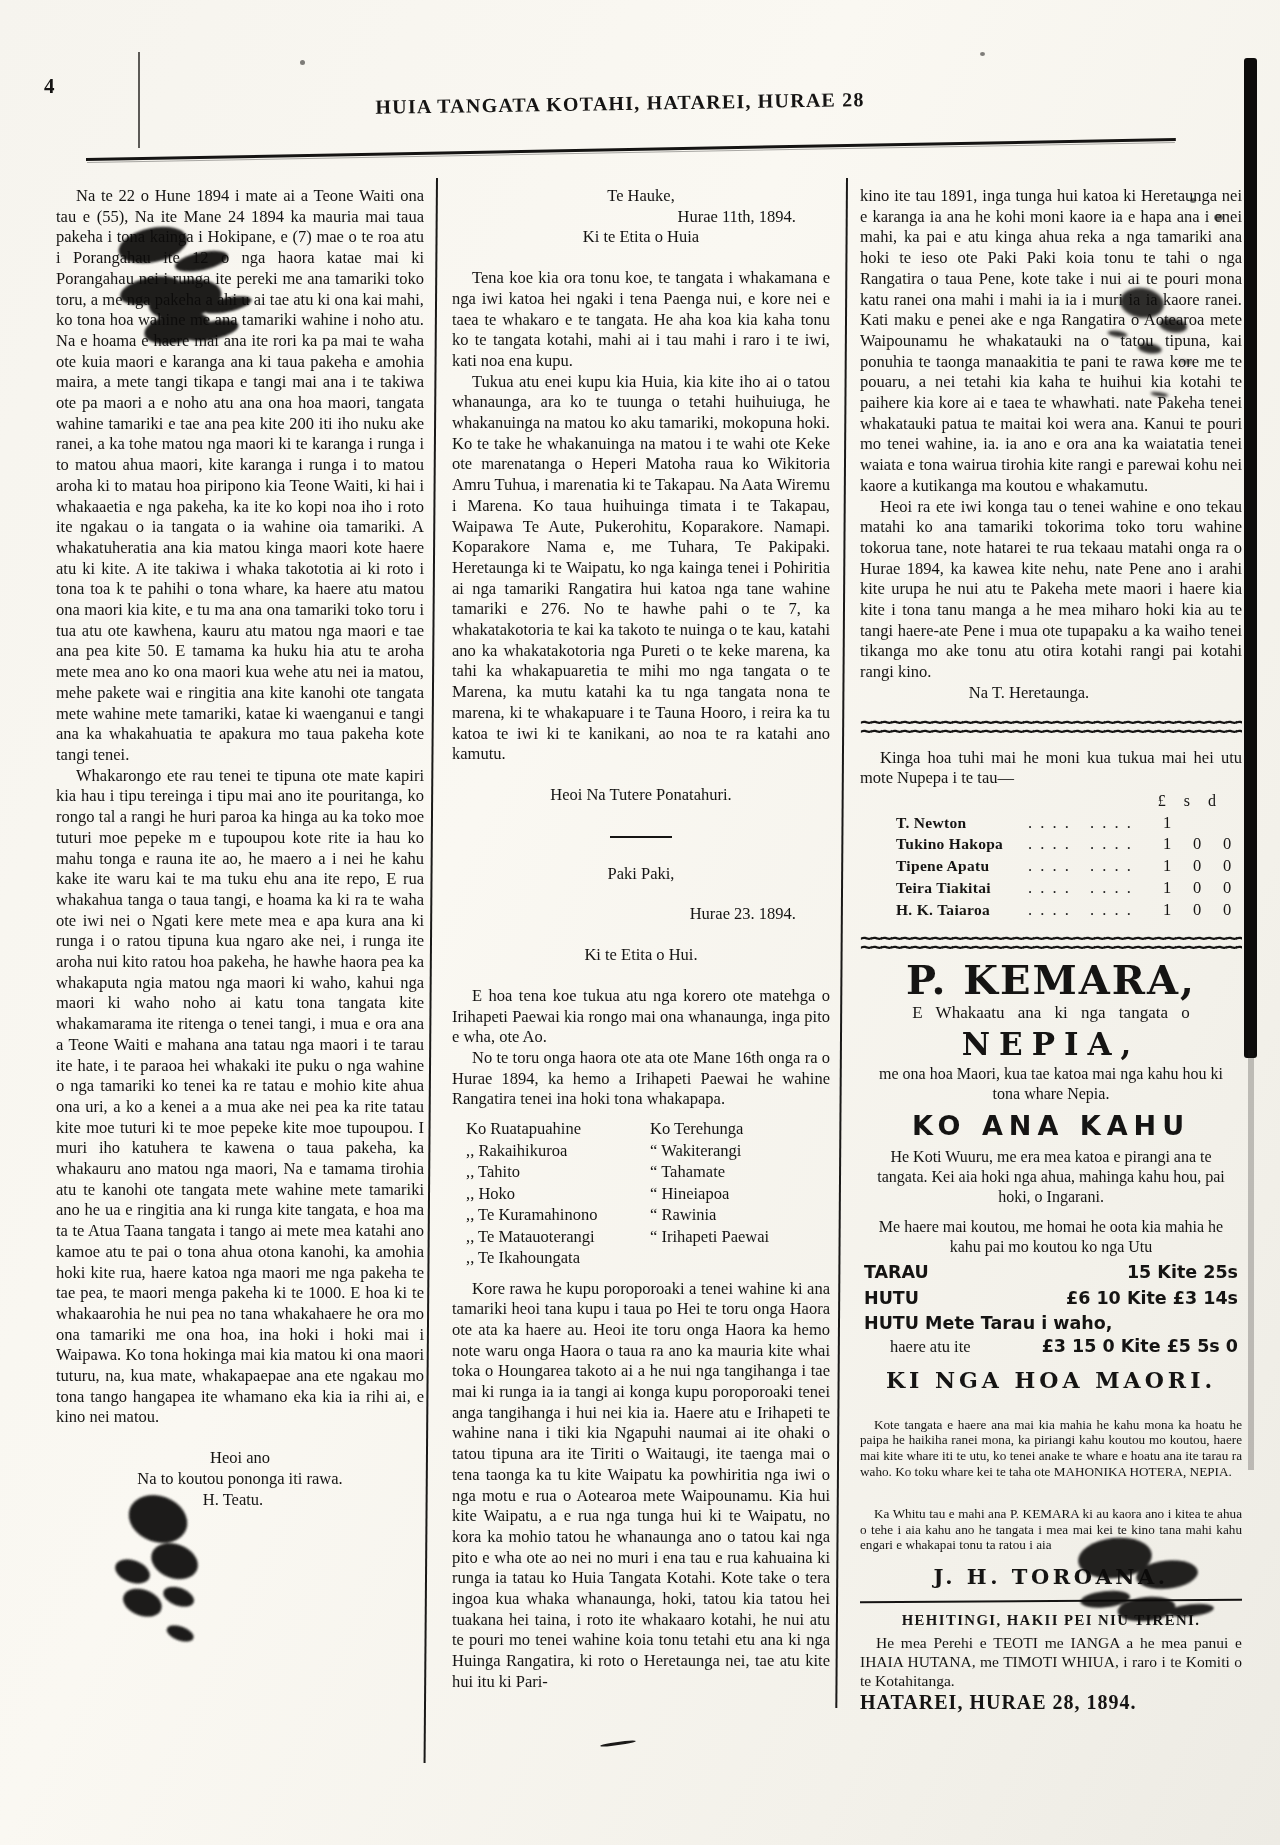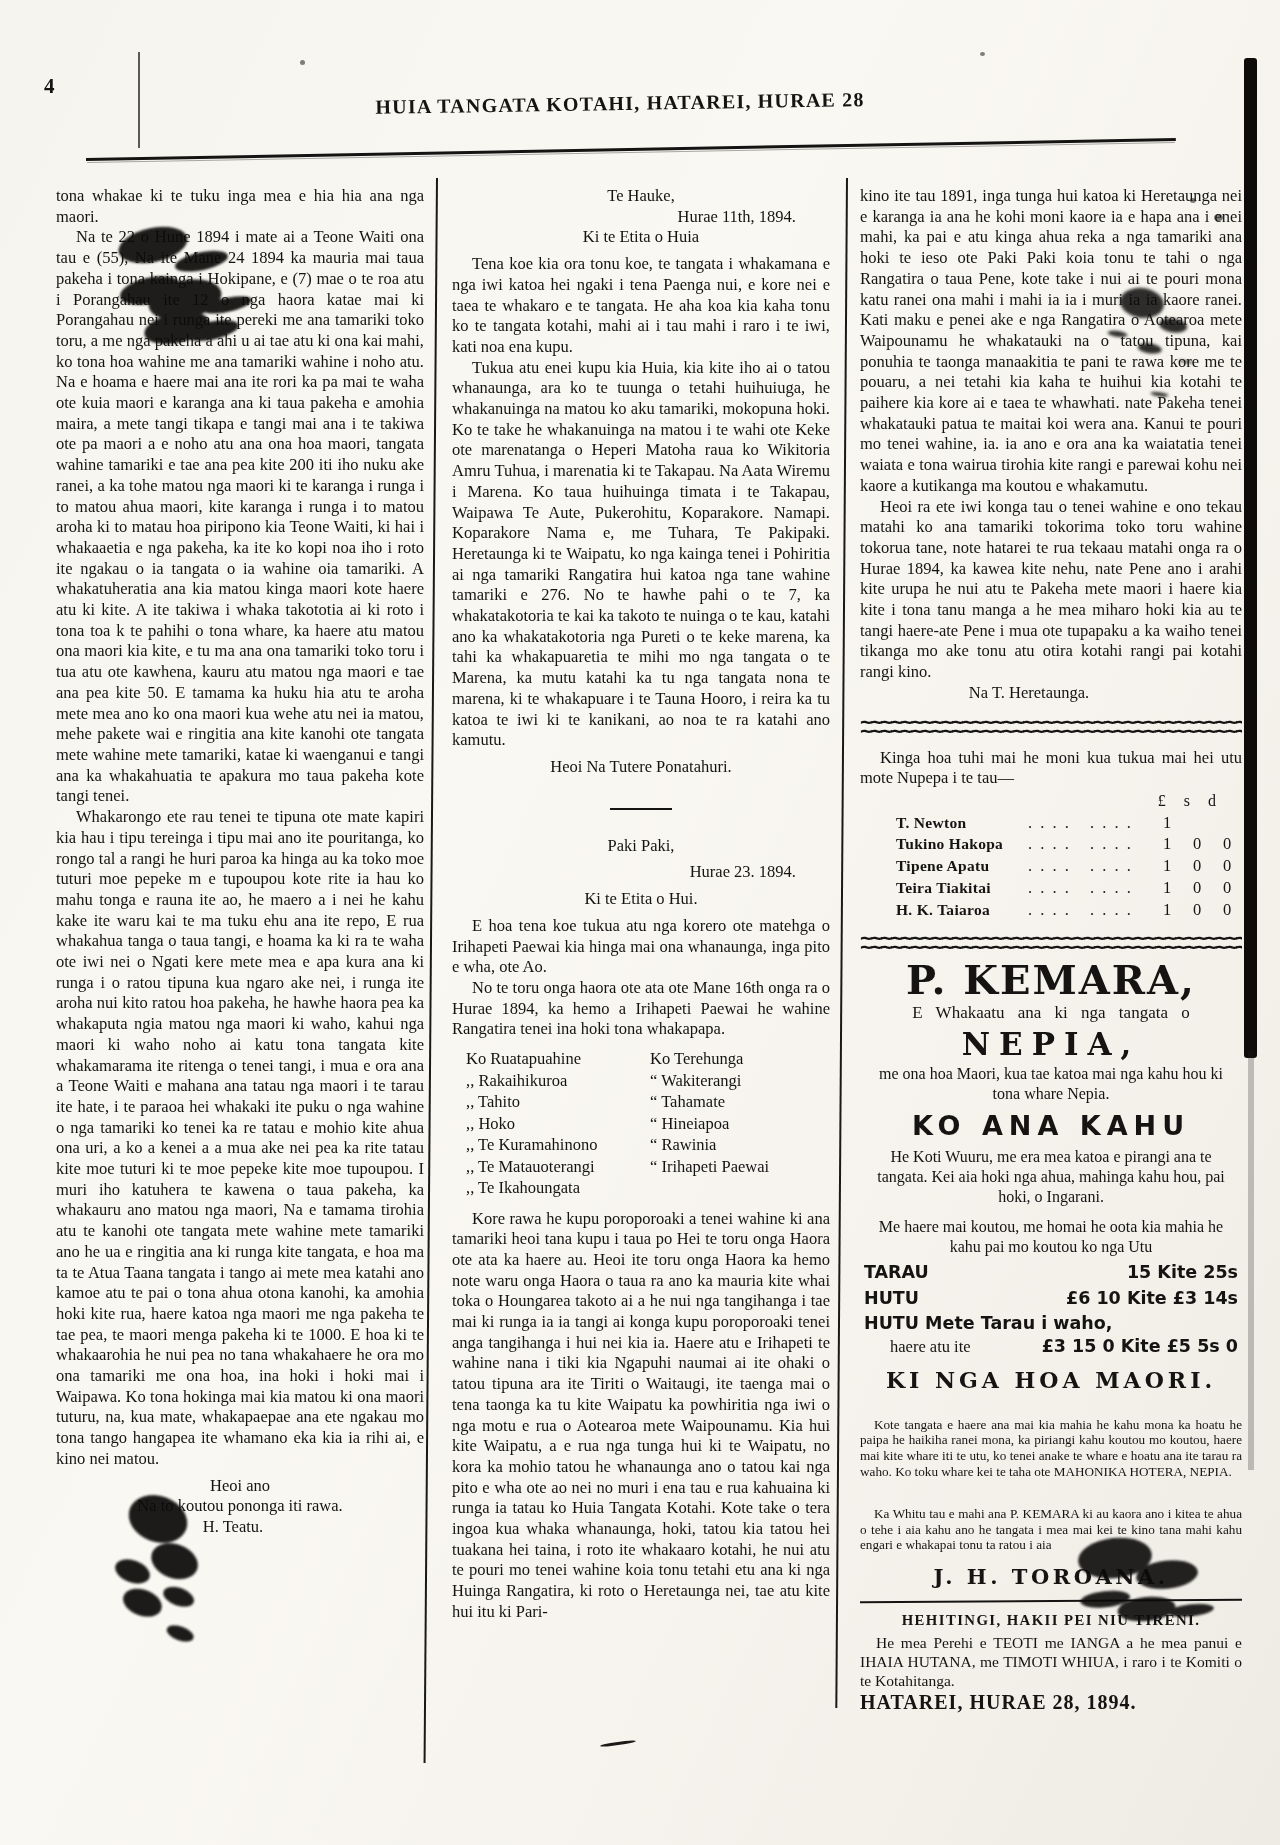--- a/index.html
+++ b/index.html
@@ -34,21 +34,21 @@
   #col2{left:452px;width:378px;}
   #col3{left:860px;width:382px;}
   .divider{position:absolute;top:178px;width:2px;background:#1a1918;}
   #divider-1{left:436px;height:1585px;transform:rotate(0.45deg);transform-origin:top center;}
   #divider-2{left:846px;height:1530px;transform:rotate(0.4deg);transform-origin:top center;}
   p{margin:0;text-indent:20px;}
   p.ni{text-indent:0;}
   .c{text-align:center;text-indent:0;}
   .r{text-align:center;text-indent:0;}
   .date-line{text-align:right;text-indent:0;padding-right:34px;}
-  .gap-s{margin-top:6px;}
+  .gap-s{margin-top:20px;}
   .shortrule{width:62px;height:2px;background:#151413;margin:30px auto 26px auto;}
   
   #whakapapa{display:flex;margin:8px 0 10px 14px;line-height:21.5px;}
   #whakapapa .wcol{width:50%;}
   #whakapapa .wcol div{white-space:nowrap;}
   #whakapapa .wcol.right{padding-left:4px;}
   
   #subs{margin-top:10px;}
   #subs .intro{text-indent:20px;}
   #subs .lsd-head{display:flex;justify-content:flex-end;gap:18px;padding-right:26px;font-size:16px;margin-top:2px;}
@@ -104,40 +104,39 @@
 <div id="page">
 
   <div id="page-number">4</div>
   <div id="masthead">HUIA TANGATA KOTAHI, HATAREI, HURAE 28</div>
   <div id="head-rule"></div>
 
   <div id="divider-1" class="divider"></div>
   <div id="divider-2" class="divider"></div>
 
   <div id="col1" class="col">
-    <p class="ni">tona whakae ki te tuku inga mea e hia hia ana nga maori.</p>
     <p>Na te 22 o Hune 1894 i mate ai a Teone Waiti ona tau e (55), Na ite Mane 24 1894 ka mauria mai taua pakeha i tona kainga i Hokipane, e (7) mae o te roa atu i Porangahau ite 12 o nga haora katae mai ki Porangahau nei i runga ite pereki me ana tamariki toko toru, a me nga pakeha a ahi u ai tae atu ki ona kai mahi, ko tona hoa wahine me ana tamariki wahine i noho atu. Na e hoama e haere mai ana ite rori ka pa mai te waha ote kuia maori e karanga ana ki taua pakeha e amohia maira, a mete tangi tikapa e tangi mai ana i te takiwa ote pa maori a e noho atu ana ona hoa maori, tangata wahine tamariki e tae ana pea kite 200 iti iho nuku ake ranei, a ka tohe matou nga maori ki te karanga i runga i to matou ahua maori, kite karanga i runga i to matou aroha ki to matau hoa piripono kia Teone Waiti, ki hai i whakaaetia e nga pakeha, ka ite ko kopi noa iho i roto ite ngakau o ia tangata o ia wahine oia tamariki. A whakatuheratia ana kia matou kinga maori kote haere atu ki kite. A ite takiwa i whaka takototia ai ki roto i tona toa k te pahihi o tona whare, ka haere atu matou ona maori kia kite, e tu ma ana ona tamariki toko toru i tua atu ote kawhena, kauru atu matou nga maori e tae ana pea kite 50. E tamama ka huku hia atu te aroha mete mea ano ko ona maori kua wehe atu nei ia matou, mehe pakete wai e ringitia ana kite kanohi ote tangata mete wahine mete tamariki, katae ki waenganui e tangi ana ka whakahuatia te apakura mo taua pakeha kote tangi tenei.</p>
     <p>Whakarongo ete rau tenei te tipuna ote mate kapiri kia hau i tipu tereinga i tipu mai ano ite pouritanga, ko rongo tal a rangi he huri paroa ka hinga au ka toko moe tuturi moe pepeke m e tupoupou kote rite ia hau ko mahu tonga e rauna ite ao, he maero a i nei he kahu kake ite waru kai te ma tuku ehu ana ite repo, E rua whakahua tanga o taua tangi, e hoama ka ki ra te waha ote iwi nei o Ngati kere mete mea e apa kura ana ki runga i o ratou tipuna kua ngaro ake nei, i runga ite aroha nui kito ratou hoa pakeha, he hawhe haora pea ka whakaputa ngia matou nga maori ki waho, kahui nga maori ki waho noho ai katu tona tangata kite whakamarama ite ritenga o tenei tangi, i mua e ora ana a Teone Waiti e mahana ana tatau nga maori i te tarau ite hate, i te paraoa hei whakaki ite puku o nga wahine o nga tamariki ko tenei ka re tatau e mohio kite ahua ona uri, a ko a kenei a a mua ake nei pea ka rite tatau kite moe tuturi ki te moe pepeke kite moe tupoupou. I muri iho katuhera te kawena o taua pakeha, ka whakauru ano matou nga maori, Na e tamama tirohia atu te kanohi ote tangata mete wahine mete tamariki ano he ua e ringitia ana ki runga kite tangata, e hoa ma ta te Atua Taana tangata i tango ai mete mea katahi ano kamoe atu te pai o tona ahua otona kanohi, ka amohia hoki kite rua, haere katoa nga maori me nga pakeha te tae pea, te maori menga pakeha ki te 1000. E hoa ki te whakaarohia he nui pea no tana whakahaere he ora mo ona tamariki me ona hoa, ina hoki i hoki mai i Waipawa. Ko tona hokinga mai kia matou ki ona maori tuturu, na, kua mate, whakapaepae ana ete ngakau mo tona tango hangapea ite whamano eka kia ia rihi ai, e kino nei matou.</p>
     <p class="c gap-s">Heoi ano</p>
     <p class="c">Na to koutou pononga iti rawa.</p>
     <p class="r" style="padding-right:14px;">H. Teatu.</p>
   </div>
 
   <div id="col2" class="col">
     <p class="c">Te Hauke,</p>
     <p class="date-line">Hurae 11th, 1894.</p>
     <p class="c">Ki te Etita o Huia</p>
     <p class="gap-s">Tena koe kia ora tonu koe, te tangata i whakamana e nga iwi katoa hei ngaki i tena Paenga nui, e kore nei e taea te whakaro e te tangata. He aha koa kia kaha tonu ko te tangata kotahi, mahi ai i tau mahi i raro i te iwi, kati noa ena kupu.</p>
     <p>Tukua atu enei kupu kia Huia, kia kite iho ai o tatou whanaunga, ara ko te tuunga o tetahi huihuiuga, he whakanuinga na matou ko aku tamariki, mokopuna hoki. Ko te take he whakanuinga na matou i te wahi ote Keke ote marenatanga o Heperi Matoha raua ko Wikitoria Amru Tuhua, i marenatia ki te Takapau. Na Aata Wiremu i Marena. Ko taua huihuinga timata i te Takapau, Waipawa Te Aute, Pukerohitu, Koparakore. Namapi. Koparakore Nama e, me Tuhara, Te Pakipaki. Heretaunga ki te Waipatu, ko nga kainga tenei i Pohiritia ai nga tamariki Rangatira hui katoa nga tane wahine tamariki e 276. No te hawhe pahi o te 7, ka whakatakotoria te kai ka takoto te nuinga o te kau, katahi ano ka whakatakotoria nga Pureti o te keke marena, ka tahi ka whakapuaretia te mihi mo nga tangata o te Marena, ka mutu katahi ka tu nga tangata nona te marena, ki te whakapuare i te Tauna Hooro, i reira ka tu katoa te iwi ki te kanikani, ao noa te ra katahi ano kamutu.</p>
     <p class="c gap-s">Heoi Na Tutere Ponatahuri.</p>
     <div class="shortrule"></div>
     <p class="c">Paki Paki,</p>
     <p class="date-line gap-s">Hurae 23. 1894.</p>
     <p class="c gap-s">Ki te Etita o Hui.</p>
-    <p class="gap-s">E hoa tena koe tukua atu nga korero ote matehga o Irihapeti Paewai kia hinga mai ona whanaunga, inga pito e wha, ote Ao.</p>
+    <p class="gap-s">E hoa tena koe tukua atu nga korero ote matehga o Irihapeti Paewai kia rongo mai ona whanaunga, inga pito e wha, ote Ao.</p>
     <p>No te toru onga haora ote ata ote Mane 16th onga ra o Hurae 1894, ka hemo a Irihapeti Paewai he wahine Rangatira tenei ina hoki tona whakapapa.</p>
     <div id="whakapapa">
       <div class="wcol">
         <div>Ko Ruatapuahine</div>
         <div>,,  Rakaihikuroa</div>
         <div>,,  Tahito</div>
         <div>,,  Hoko</div>
         <div>,,  Te Kuramahinono</div>
         <div>,,  Te Matauoterangi</div>
         <div>,,  Te Ikahoungata</div>

